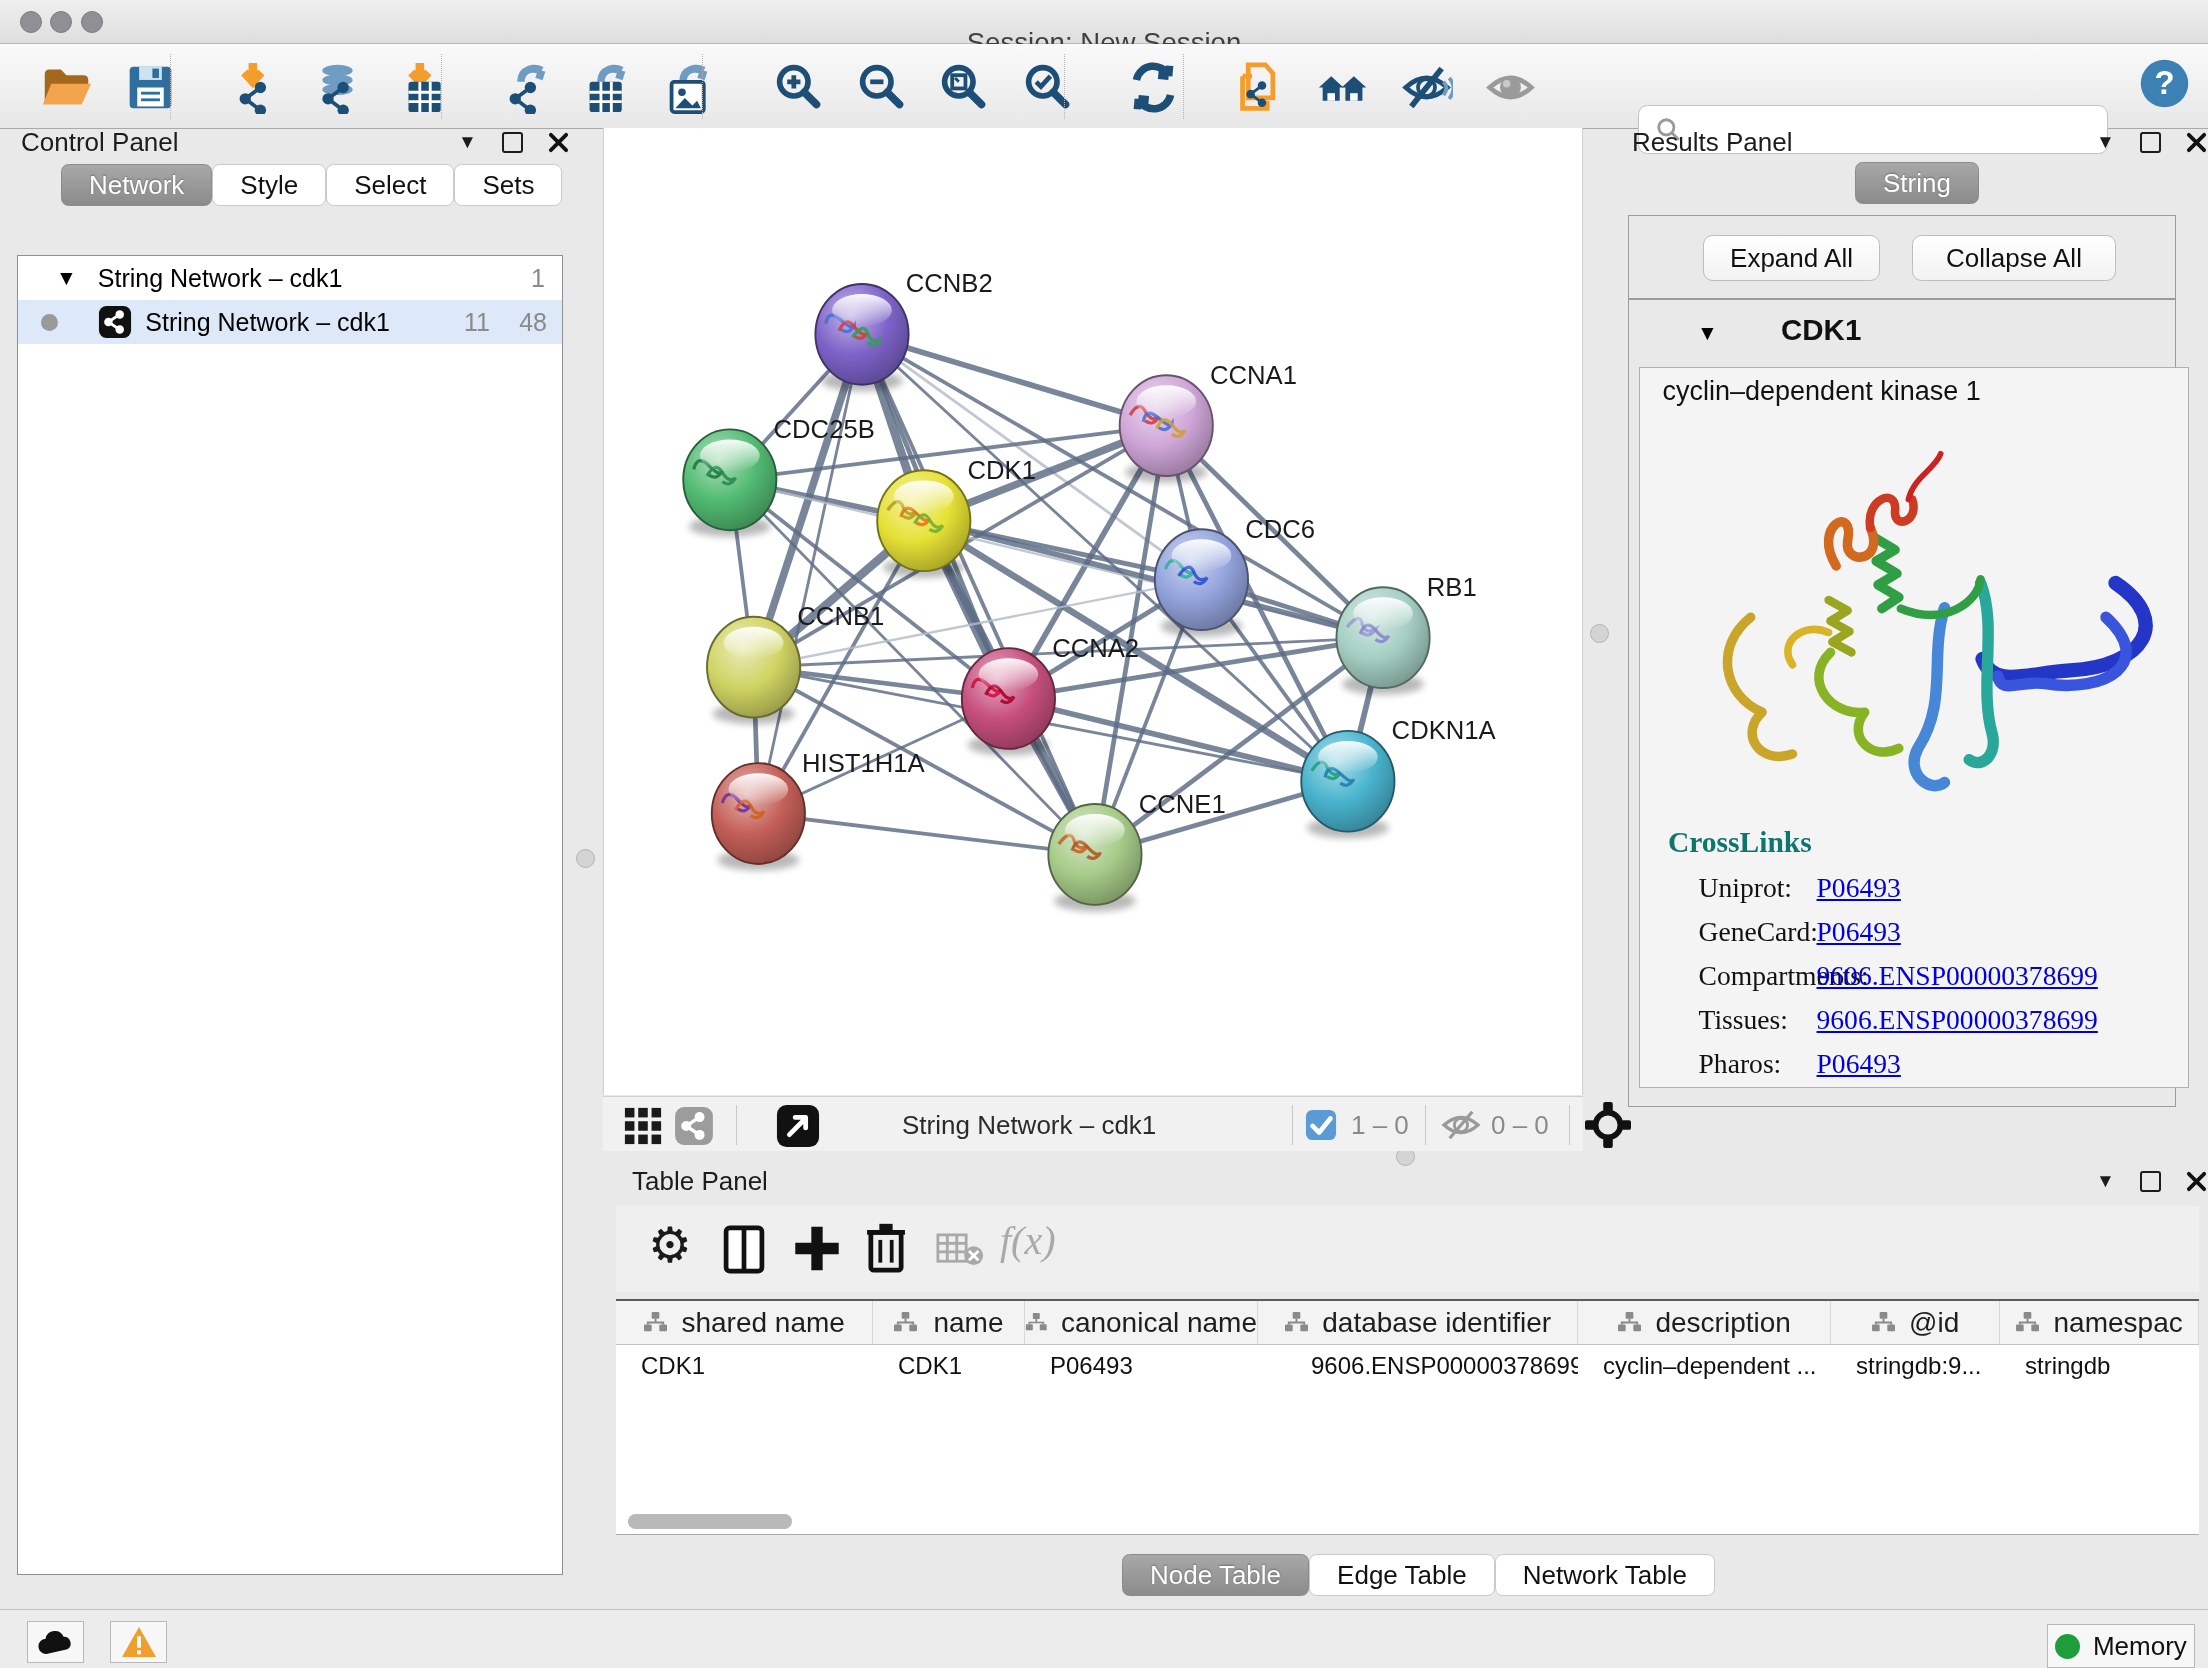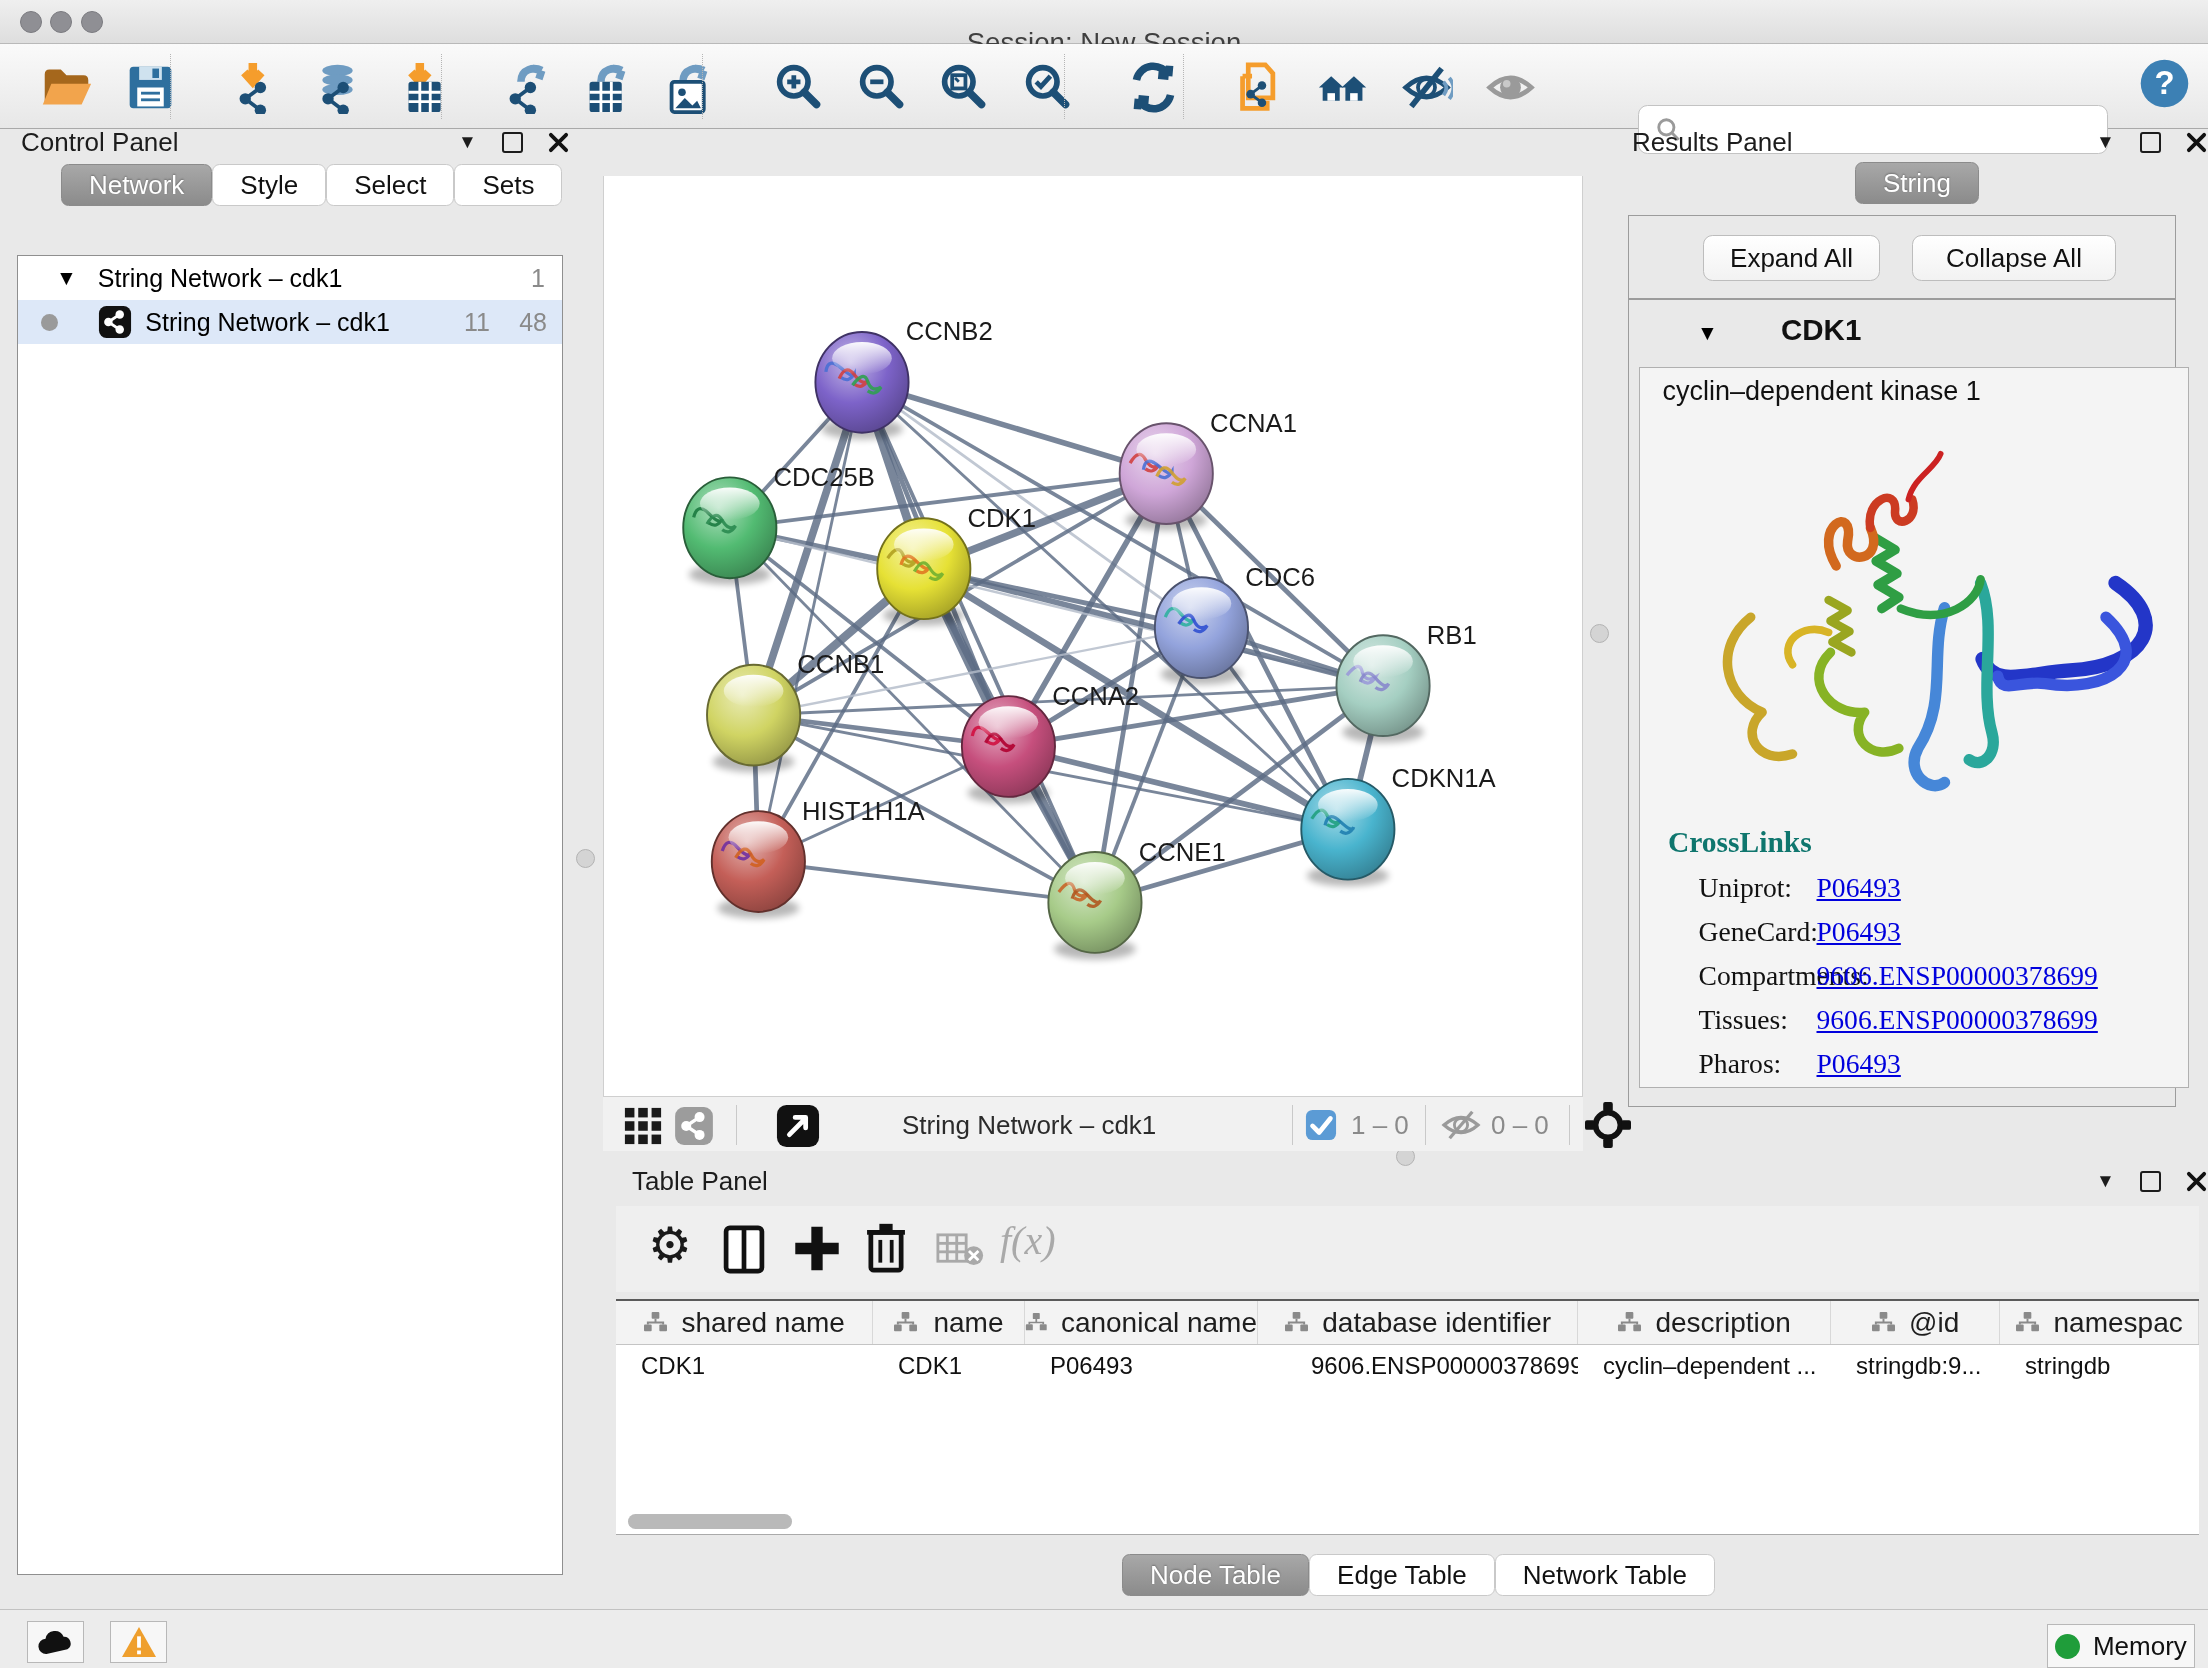--- a/index.html
+++ b/index.html
@@ -39,21 +39,21 @@
   #control-tabs { position:absolute; left:61px; top:164px; display:flex; }
   #net-list-header { position:absolute; left:17px; top:217px; width:546px; height:34px;margin-top:48px; }
   #net-list-title { position:absolute; width:100%; text-align:center; font-size:25px; color:#1c1c1c; }
   #network-list { position:absolute; left:17px; top:255px; width:546px; height:1320px;
     background:#fff; border:1.9px solid #8f8f8f; }
   .tree-row { position:relative; height:44px; display:flex; align-items:center; font-size:25px; }
   .tree-row .cnt { position:absolute; color:#8a8a8a; }
 
   
   #network-canvas { position:absolute; left:603px; top:128px; width:980px; height:967px;
-    background:#fff; border-left:1px solid #cfcfcf; border-right:1px solid #cfcfcf;margin-top:48px; }
+    background:#fff; border-left:1px solid #cfcfcf; border-right:1px solid #cfcfcf; }
   .grip { position:absolute; width:19px; height:19px; border-radius:50%;
     background:#d4d4d4; border:1px solid #b3b3b3; }
 
   
   #netbar { position:absolute; left:603px; top:1096px; width:980px; height:55px;
     background:#f1f1f1; border-top:1px solid #cfcfcf; }
   .nb-sep { position:absolute; top:7.6px; height:40px; border-left:1px solid #c9c9c9; }
   .nb-txt { position:absolute; top:13.3px; font-size:26px; color:#8a8a8a; }
 
   

